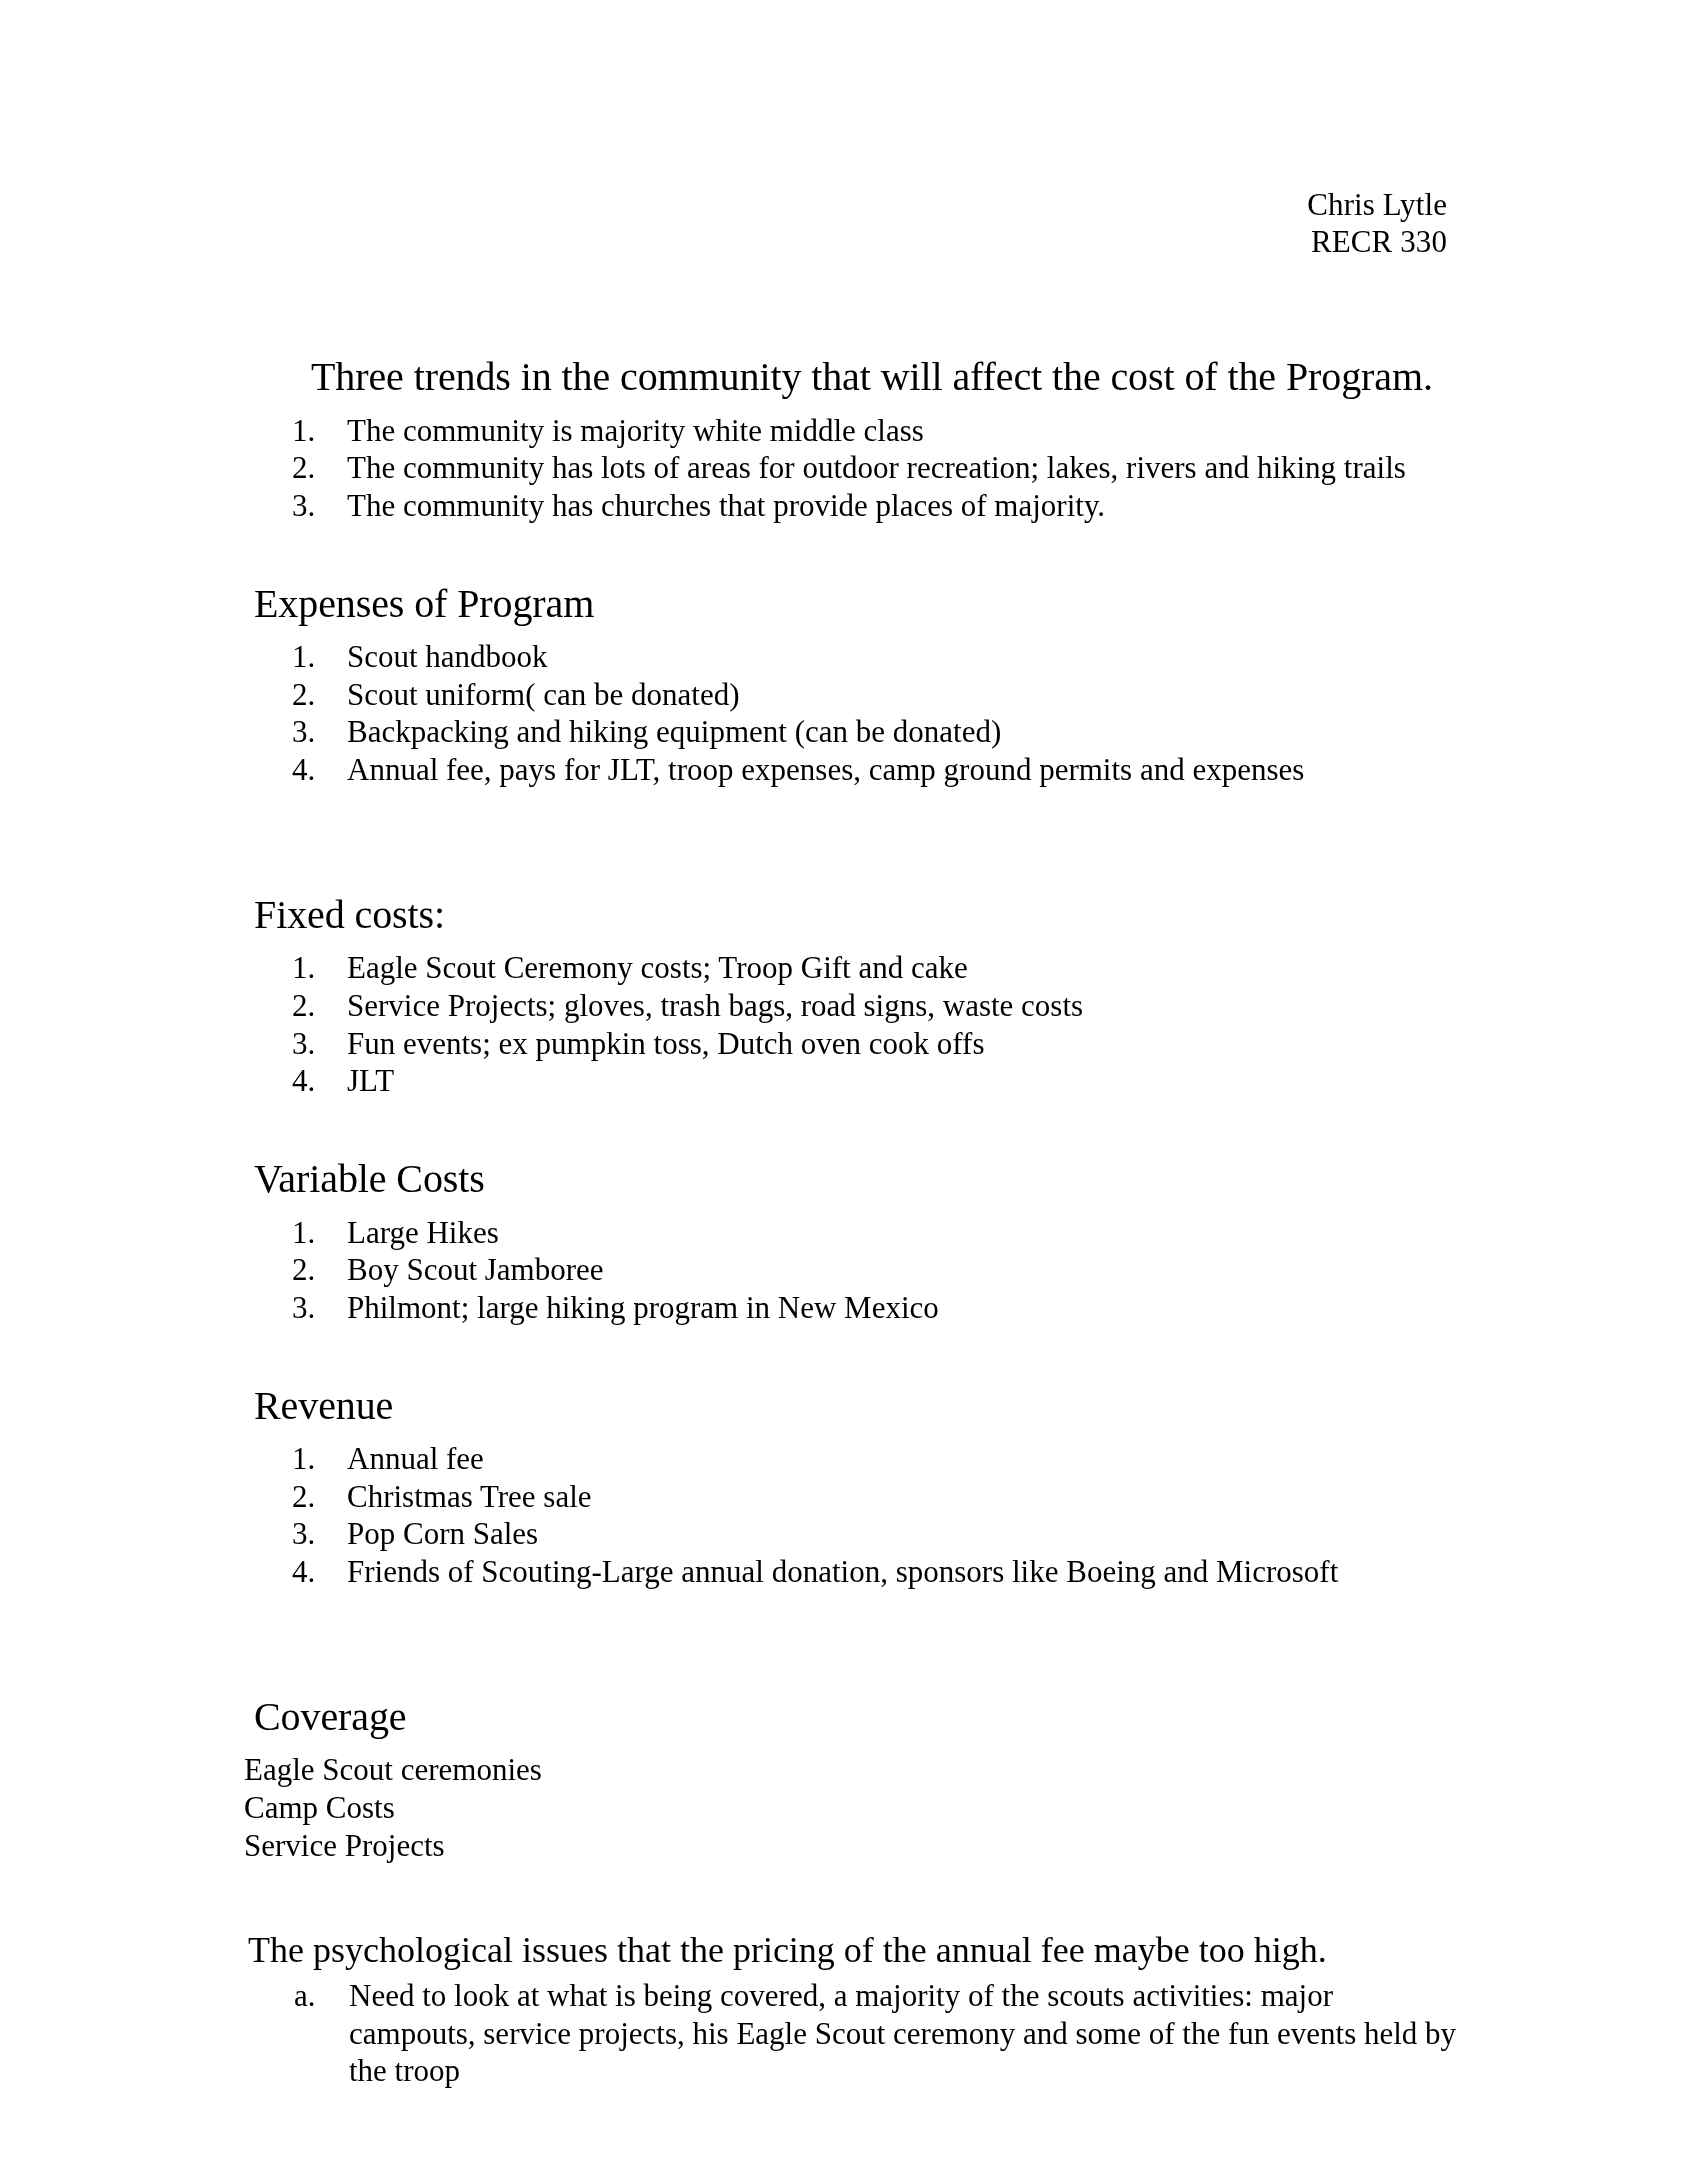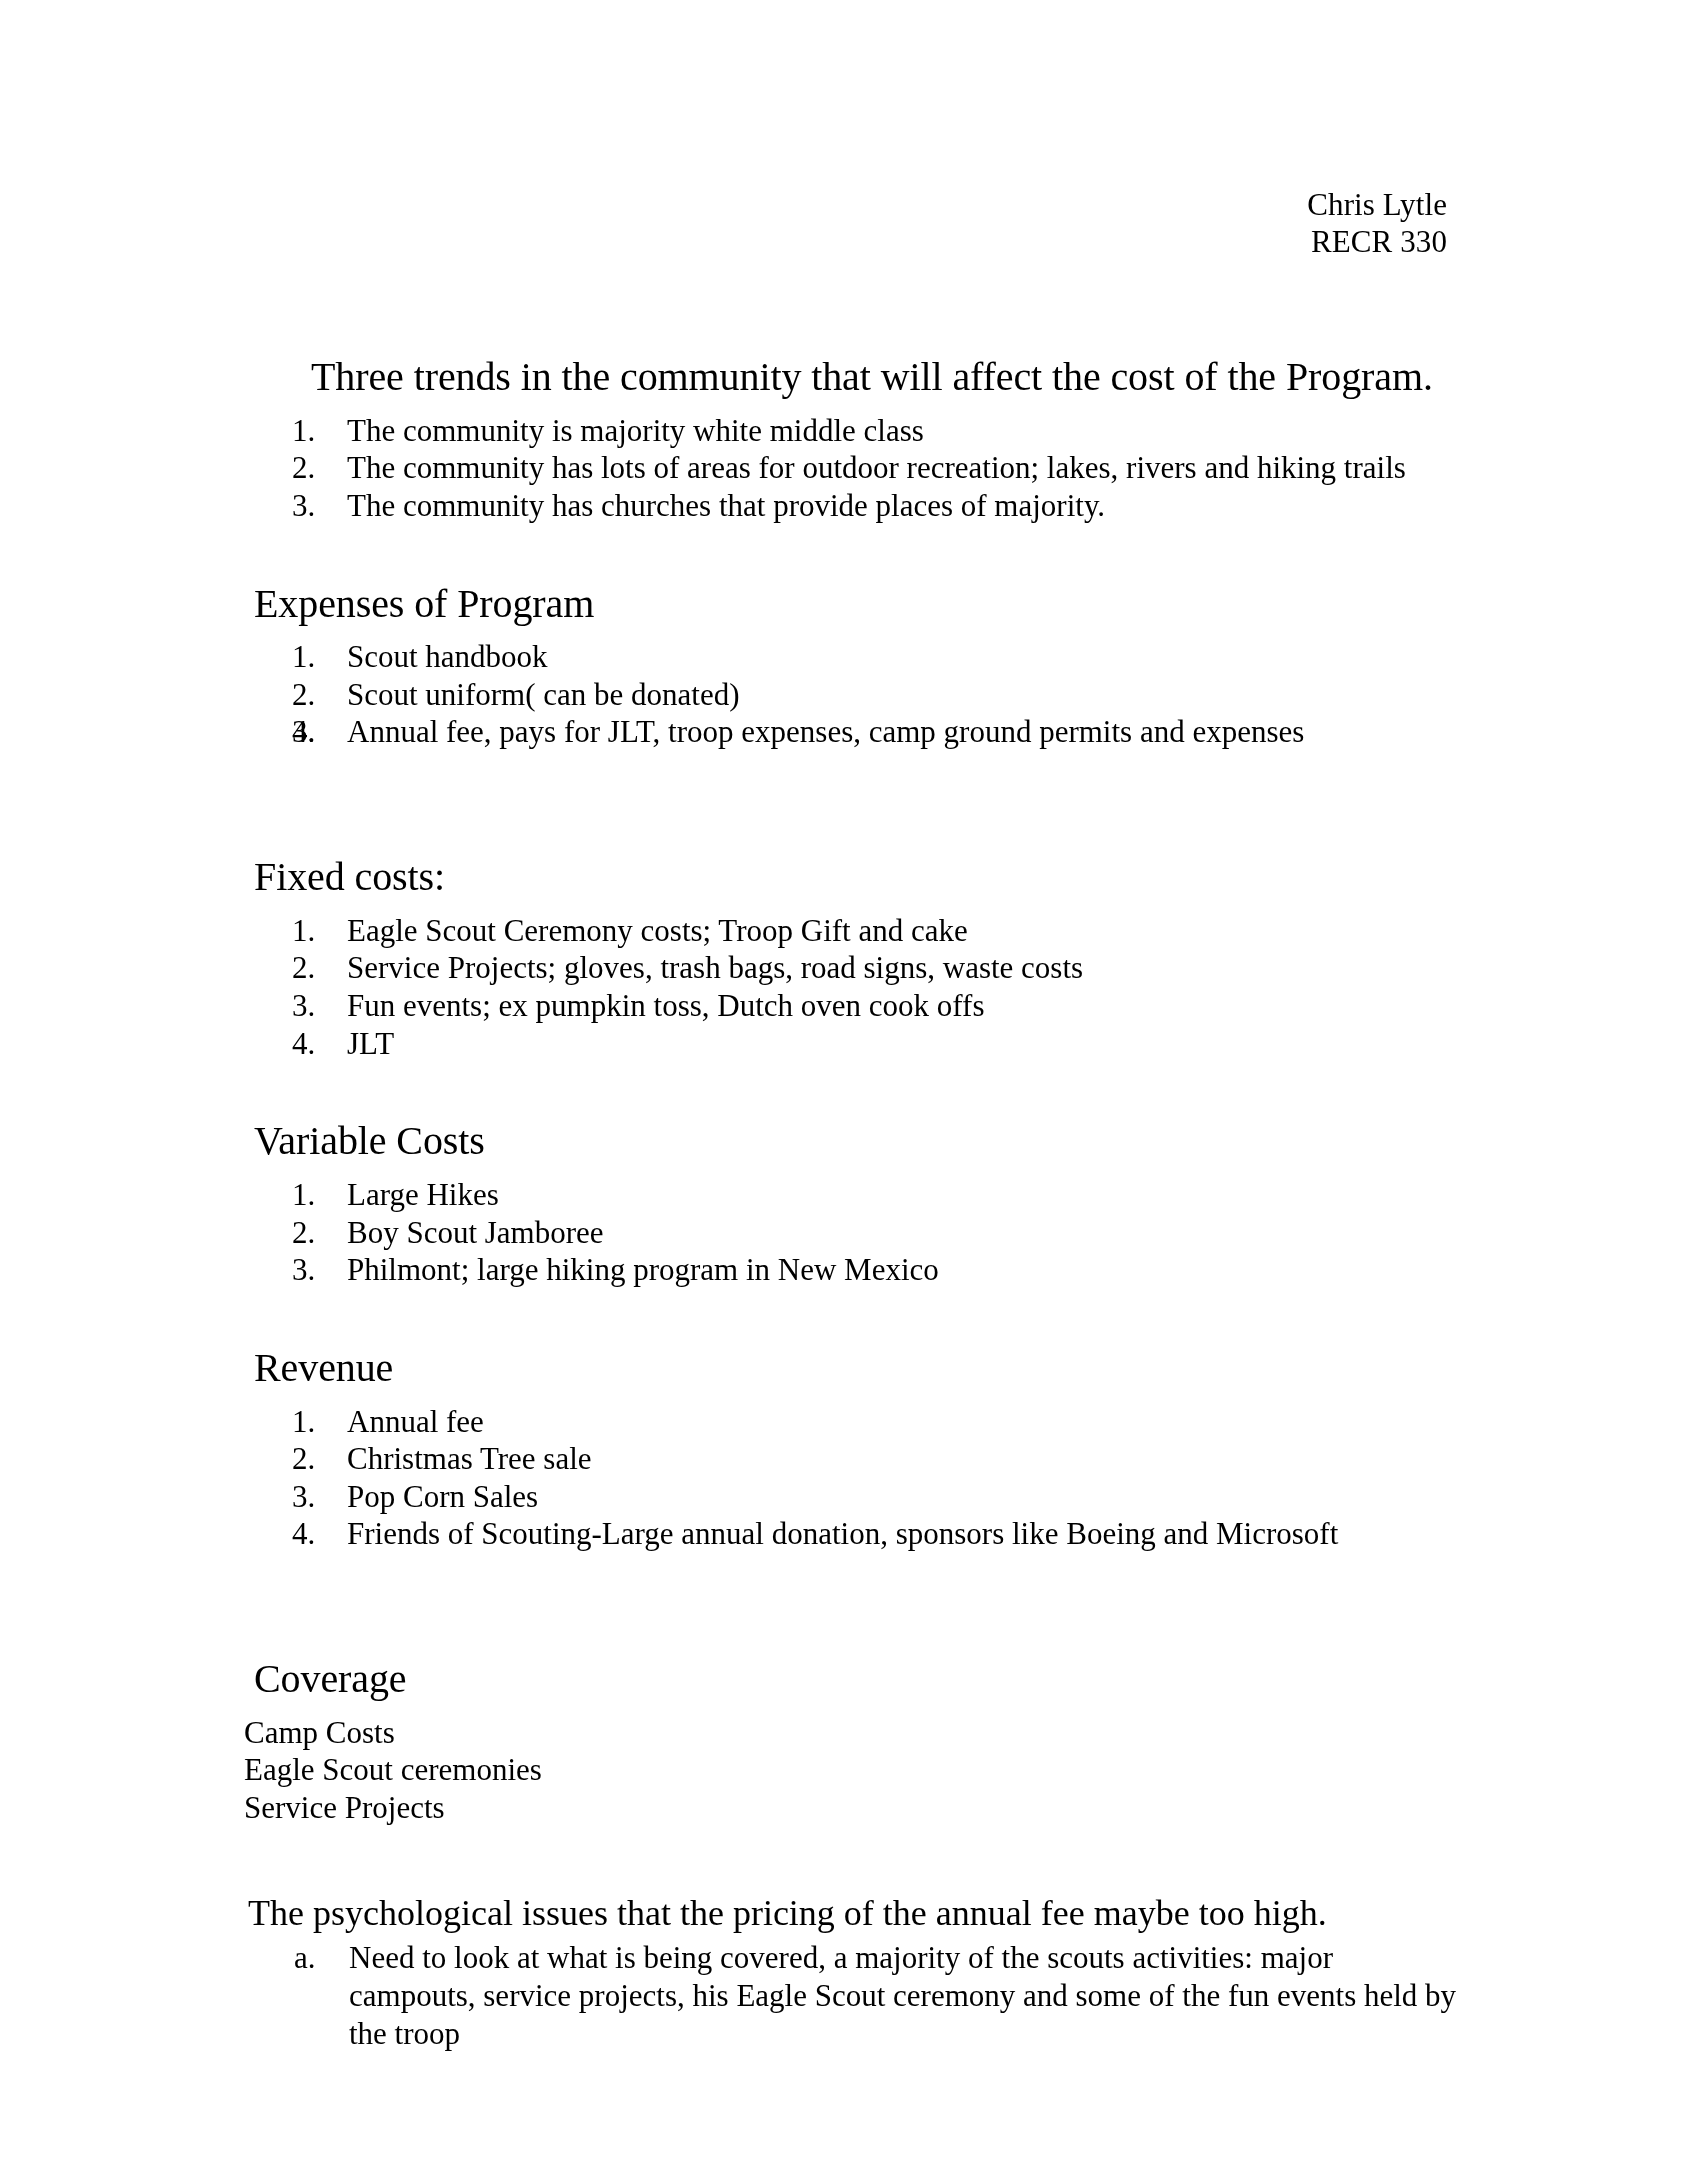--- a/index.html
+++ b/index.html
@@ -150,20 +150,21 @@
         <li>
           <span class="marker">1.</span>
           <span>Scout handbook</span>
         </li>
         <li>
           <span class="marker">2.</span>
           <span>Scout uniform( can be donated)</span>
         </li>
         <li>
           <span class="marker">3.</span>
+          <span>Backpacking and hiking equipment (can be donated)</span>
         </li>
         <li>
           <span class="marker">4.</span>
           <span>Annual fee, pays for JLT, troop expenses, camp ground permits and expenses</span>
         </li>
       </ol>
     </div>
 
     <div class="gap-xl"></div>
 
@@ -230,22 +231,22 @@
           <span class="marker">4.</span>
           <span>Friends of Scouting-Large annual donation, sponsors like Boeing and Microsoft</span>
         </li>
       </ol>
     </div>
 
     <div class="gap-xl"></div>
 
     <div class="section">
       <h2 class="section-heading">Coverage</h2>
+      <div class="plainline">Eagle Scout ceremonies</div>
       <div class="plainline">Camp Costs</div>
-      <div class="plainline">Eagle Scout ceremonies</div>
       <div class="plainline">Service Projects</div>
     </div>
 
     <div class="gap-l"></div>
 
     <div class="section">
       <p class="para">The psychological issues that the pricing of the annual fee maybe too high.</p>
       <ol class="alphalist">
         <li>
           <span class="marker">a.</span>

